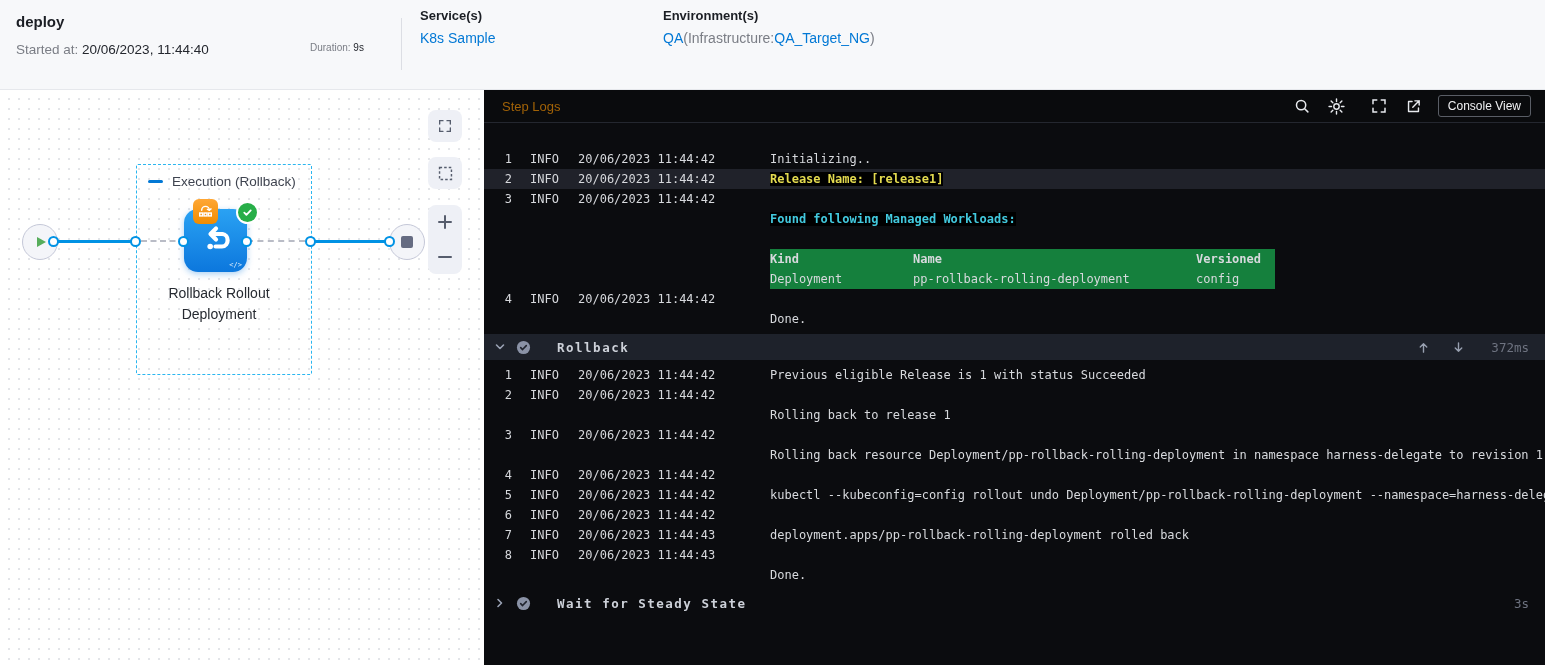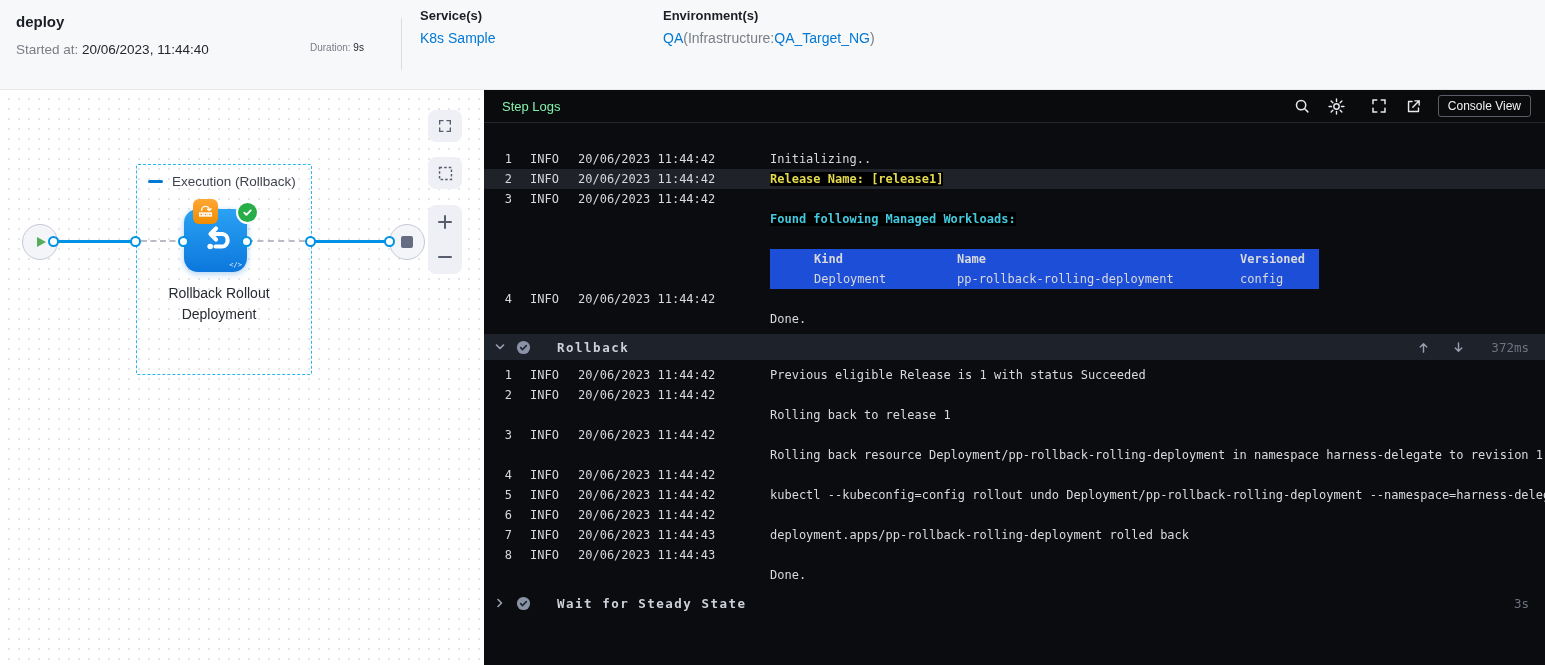--- a/index.html
+++ b/index.html
@@ -57,21 +57,21 @@
             display:flex; align-items:center; justify-content:center; cursor:pointer; }
   .cv-zoom { position:absolute; left:428px; top:115px; width:34px; height:69px; border-radius:8px;
              background:#eef0f6; display:flex; flex-direction:column; }
   .cv-zoom .zbtn { flex:1; display:flex; align-items:center; justify-content:center; cursor:pointer; }
 
   
   .console { width:1061px; height:575px; background:#0b0c0f; display:flex; flex-direction:column;
              font-family:"DejaVu Sans Mono",monospace; }
   .console-top { height:33px; flex:0 0 33px; background:#0a0b0d; border-bottom:1px solid #24272f;
                  display:flex; align-items:center; padding:0 14px 0 18px; }
-  .console-title { font-family:"Liberation Sans",sans-serif; font-size:13px; color:#86efac; margin-right:auto; }
+  .console-title { font-family:"Liberation Sans",sans-serif; font-size:13px; color:#a16207; margin-right:auto; }
   .cticon { display:flex; align-items:center; justify-content:center; width:24px; height:24px;
             margin-left:11px; cursor:pointer; }
   .console-view { margin-left:12px; font-family:"Liberation Sans",sans-serif; font-size:12px;
                   color:#f0f1f3; background:transparent; border:1px solid #5a5e66; border-radius:3px;
                   padding:3px 9px; cursor:pointer; }
   .log-area { flex:1; overflow:hidden; padding-top:21px; }
   .sec-head { height:26px; display:flex; align-items:center; background:#1e222b; padding:0 16px 0 10px; cursor:pointer; }
   .sec-head.plain { background:transparent; }
   .sec-chev { width:12px; display:flex; }
   .sec-check { margin-left:10px; display:flex; }
@@ -82,21 +82,21 @@
   .rows { padding:5px 0; }
   .log-row { height:20px; line-height:20px; display:flex; white-space:pre; overflow:hidden;
              font-size:12px; color:#d7d9dd; }
   .log-row.hl { background:#20222a; }
   .ln  { width:28px; text-align:right; flex:0 0 28px; }
   .lvl { margin-left:18px; width:48px; flex:0 0 48px; }
   .ts  { width:192px; flex:0 0 192px; }
   .msg { flex:1; overflow:hidden; }
   .tag-yellow { background:#000; color:#e3da4f; font-weight:bold; }
   .tag-cyan   { background:#000; color:#42c9de; font-weight:bold; }
-  .tbl { display:inline-flex; background:#1d4ed8;padding-left:44px; }
+  .tbl { display:inline-flex; background:#15803d; }
   .tc0 { width:143px; } .tc1 { width:283px; } .tc2 { width:79px; padding-right:4px; }
   .thead { font-weight:bold; }
   svg { display:block; }
 </style>
 </head>
 <body>
 
 <div class="app">
 
   <header class="topbar">

